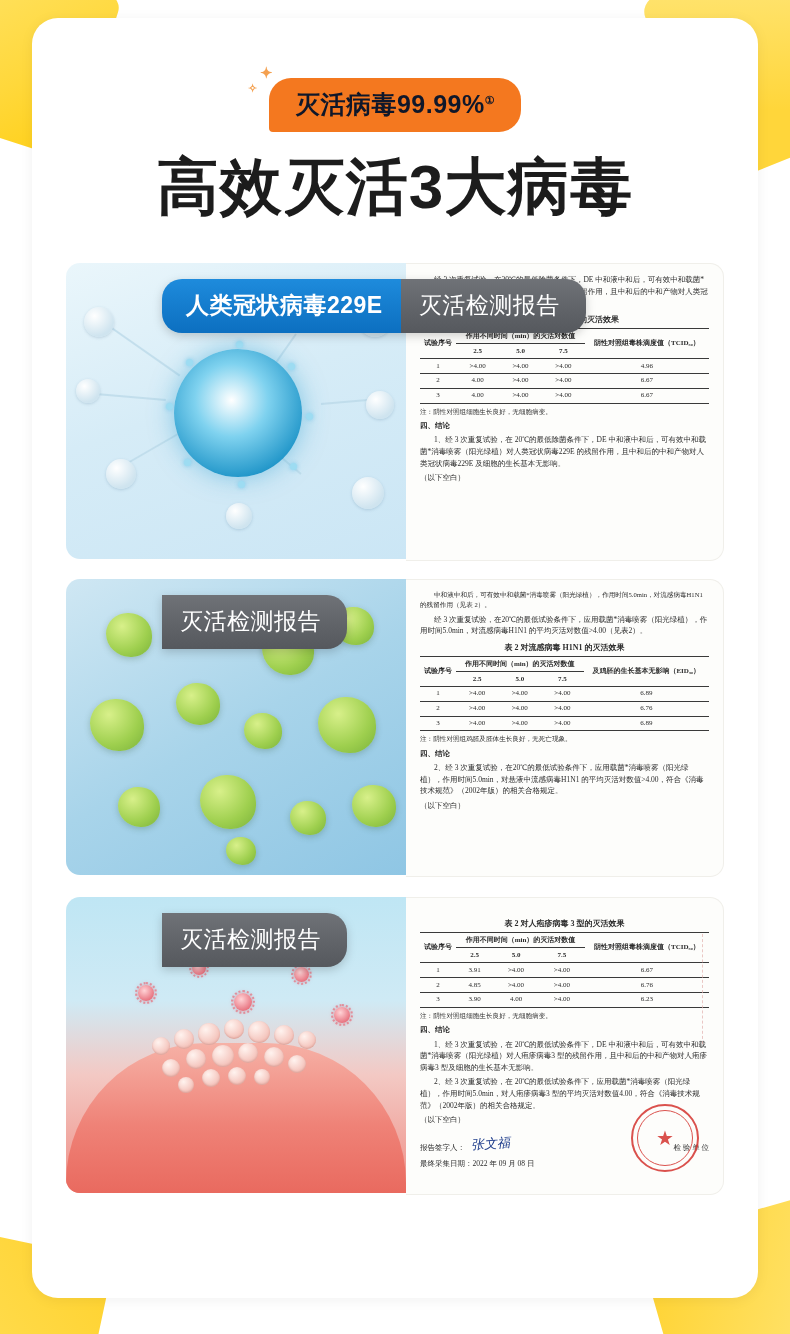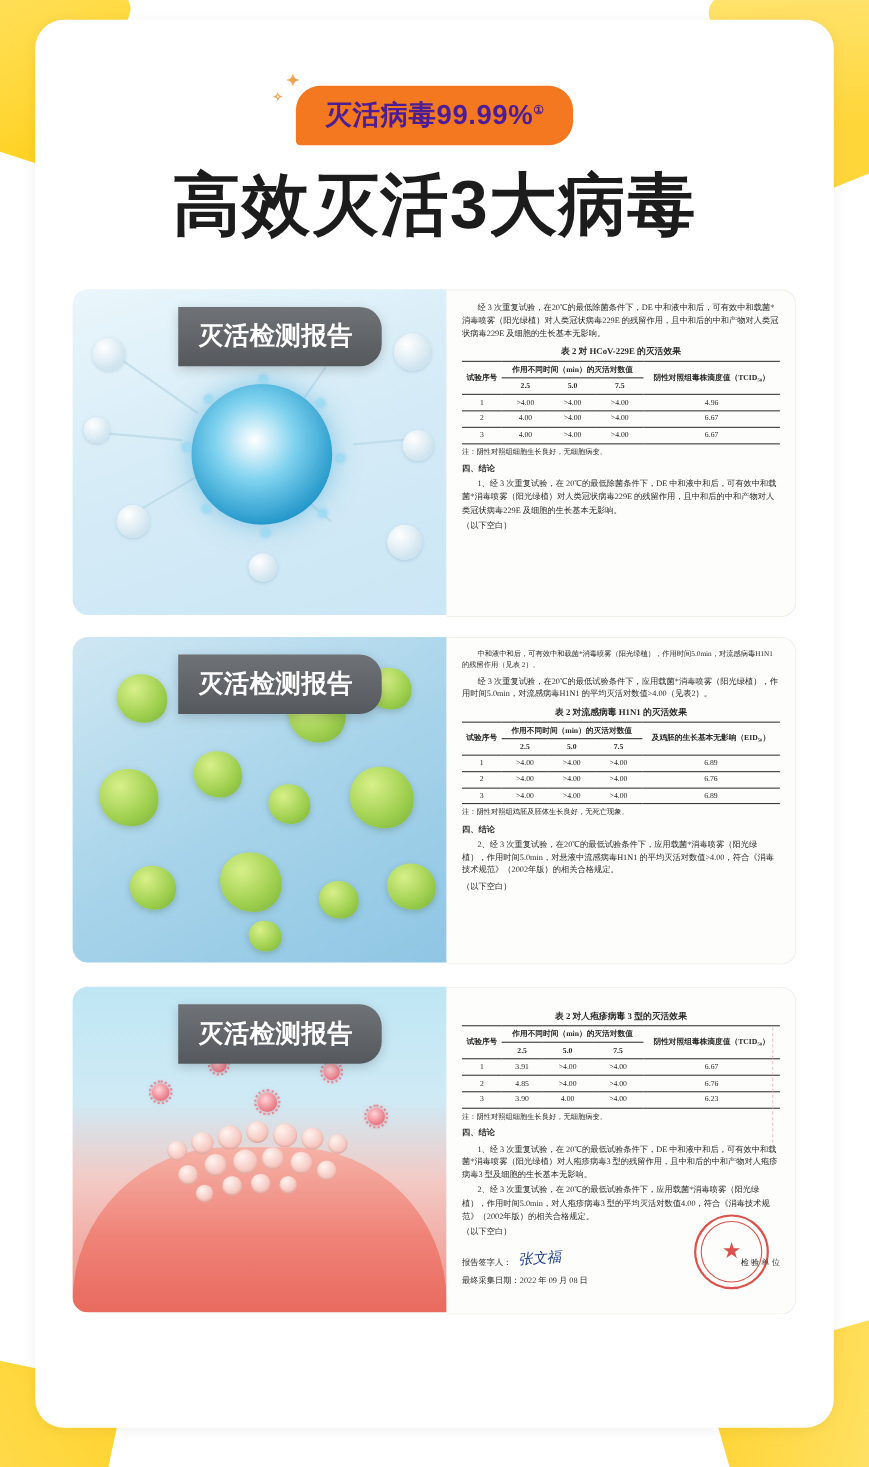--- a/index.html
+++ b/index.html
@@ -66,21 +66,21 @@
   }
   
   .badge-wrap {
     position: relative;
     margin-top: 60px;
     text-align: center;
   }
   .badge {
     display: inline-block;
     background: #f4781f;
-    color: #4c1d95;
+    color: #0f172a;
     font-size: 25px;
     font-weight: bold;
     letter-spacing: 0.5px;
     padding: 10px 26px 11px 26px;
     border-radius: 22px 22px 22px 4px;
     position: relative;
   }
   .badge sup {
     font-size: 11px;
     vertical-align: super;
@@ -194,21 +194,21 @@
     font-weight: bold;
     padding: 11px 18px 12px 24px;
     border-radius: 20px 0 0 20px;
     letter-spacing: .5px;
     white-space: nowrap;
   }
   .ribbon .gray {
     background: linear-gradient(180deg,#6f7277,#55585d);
     color: #fff;
     font-size: 23px;
-    font-weight: bold;
+    font-weight: normal;
     padding: 11px 26px 12px 18px;
     border-radius: 0 20px 20px 0;
     letter-spacing: .5px;
     white-space: nowrap;
   }
 
   
   .doc {
     position: absolute;
     inset: 0;
@@ -342,20 +342,21 @@
             </tbody>
           </table>
           <p class="small indent0">注：阴性对照组细胞生长良好，无细胞病变。</p>
           <p class="indent0" style="font-weight:bold;">四、结论</p>
           <p>1、经 3 次重复试验，在 20℃的最低除菌条件下，DE 中和液中和后，可有效中和载菌*消毒喷雾（阳光绿植）对人类冠状病毒229E 的残留作用，且中和后的中和产物对人类冠状病毒229E 及细胞的生长基本无影响。</p>
           <p class="indent0">（以下空白）</p>
         </div>
       </div>
     </div>
     <div class="ribbon">
+      <div class="blue">人类冠状病毒229E</div>
       <div class="gray">灭活检测报告</div>
     </div>
   </div>
 
   <div class="section" id="sec2">
     <div class="sec-inner">
       <div class="img-pane img2">
         <div class="cell" style="left:40px;top:34px;width:46px;height:44px;"></div>
         <div class="cell" style="left:120px;top:20px;width:36px;height:34px;"></div>
         <div class="cell" style="left:196px;top:46px;width:52px;height:50px;"></div>

